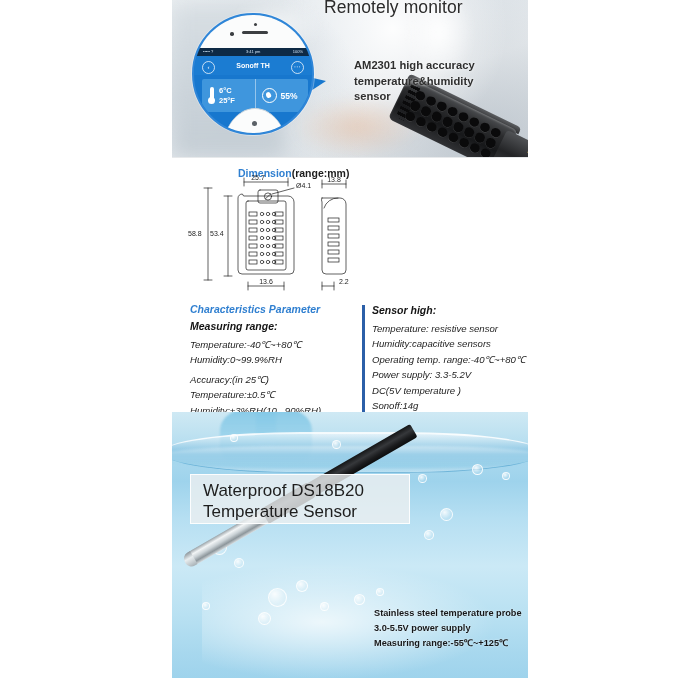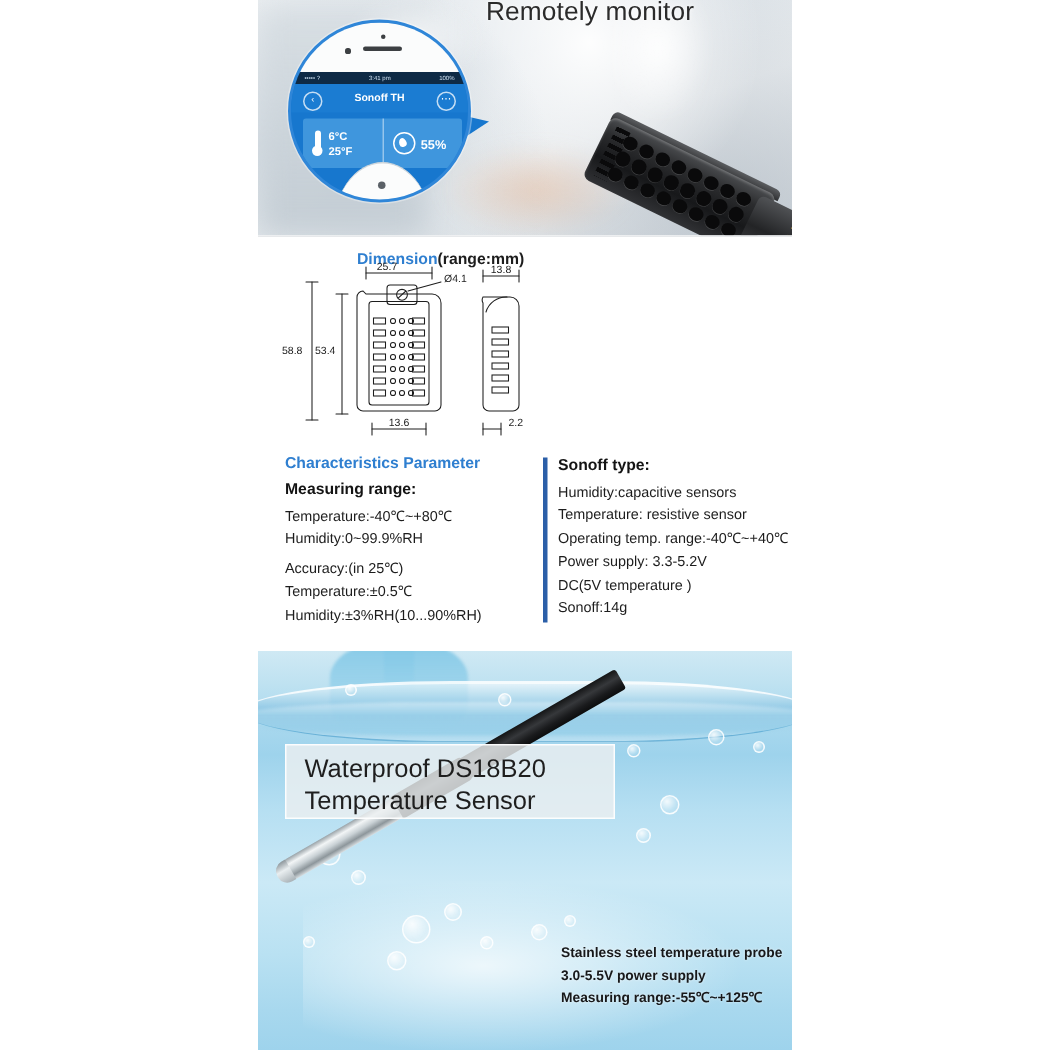--- a/index.html
+++ b/index.html
@@ -333,20 +333,21 @@
   .dim-title .blk  { color: #1d1d1d; }
 
   .drawing { position: absolute; left: 0; top: 0; }
 
   
   .spec-sec {
     position: absolute;
     left: 0; top: 297px;
     width: 356px; height: 137px;
     background: #ffffff;
+    font-style: italic;
   }
   .spec-head {
     position: absolute;
     left: 18px; top: 6px;
     color: #2f7fd0;
     font-size: 10.5px;
     font-weight: 700;
   }
   .spec-left {
     position: absolute;
@@ -375,21 +376,21 @@
     color: #1d1d1d;
     font-size: 9.6px;
     line-height: 15.4px;
     white-space: nowrap;
   }
   .sp-gap { height: 4px; }
 
   
   .water-sec {
     position: absolute;
-    left: 0; top: 434px;
+    left: 0; top: 412px;
     width: 368px; height: 266px;
     overflow: hidden;
     background: linear-gradient(180deg,
         #cfe9f4 0%, #bfe2f1 8%, #a9d8ee 18%,
         #9ed3ec 26%, #b6dff2 40%, #cbe9f6 58%,
         #b9e1f2 76%, #a8d8ee 90%, #9ed3ec 100%);
   }
   .w-surface {
     position: absolute;
     left: -10px; top: 20px;
@@ -585,20 +586,25 @@
             <i></i>
             <i></i>
         </div>
         <div class="am-wires"></div>
       </div>
 
       <div class="hero-title">
         <div>Remotely monitor</div>
       </div>
 
+      <div class="hero-sub">
+        <div>AM2301 high accuracy</div>
+        <div>temperature&amp;humidity</div>
+        <div>sensor</div>
+      </div>
     </div>
 
     <div class="dim-sec">
       <div class="dim-title">
         <span class="blue">Dimension</span><span class="blk">(range:mm)</span>
       </div>
 
       <svg class="drawing" width="356" height="140" viewBox="0 0 356 140">
         <g stroke="#1d1d1d" stroke-width="0.7" fill="none" stroke-linecap="round">
 
@@ -702,24 +708,24 @@
         <div class="sp-strong">Measuring range:</div>
         <div class="sp-line">Temperature:-40℃~+80℃</div>
         <div class="sp-line">Humidity:0~99.9%RH</div>
         <div class="sp-gap"></div>
         <div class="sp-line">Accuracy:(in 25℃)</div>
         <div class="sp-line">Temperature:±0.5℃</div>
         <div class="sp-line">Humidity:±3%RH(10...90%RH)</div>
       </div>
 
       <div class="spec-right">
-        <div class="sp-strong">Sonoff type:</div>
+        <div class="sp-strong">Sensor high:</div>
+        <div class="sp-line">Temperature: resistive sensor</div>
         <div class="sp-line">Humidity:capacitive sensors</div>
-        <div class="sp-line">Temperature: resistive sensor</div>
-        <div class="sp-line">Operating temp. range:-40℃~+40℃</div>
+        <div class="sp-line">Operating temp. range:-40℃~+80℃</div>
         <div class="sp-line">Power supply: 3.3-5.2V</div>
         <div class="sp-line">DC(5V temperature )</div>
         <div class="sp-line">Sonoff:14g</div>
       </div>
     </div>
 
     <div class="water-sec">
       <div class="w-splash"></div>
       <div class="w-splash2"></div>
       <div class="w-surface"></div>

